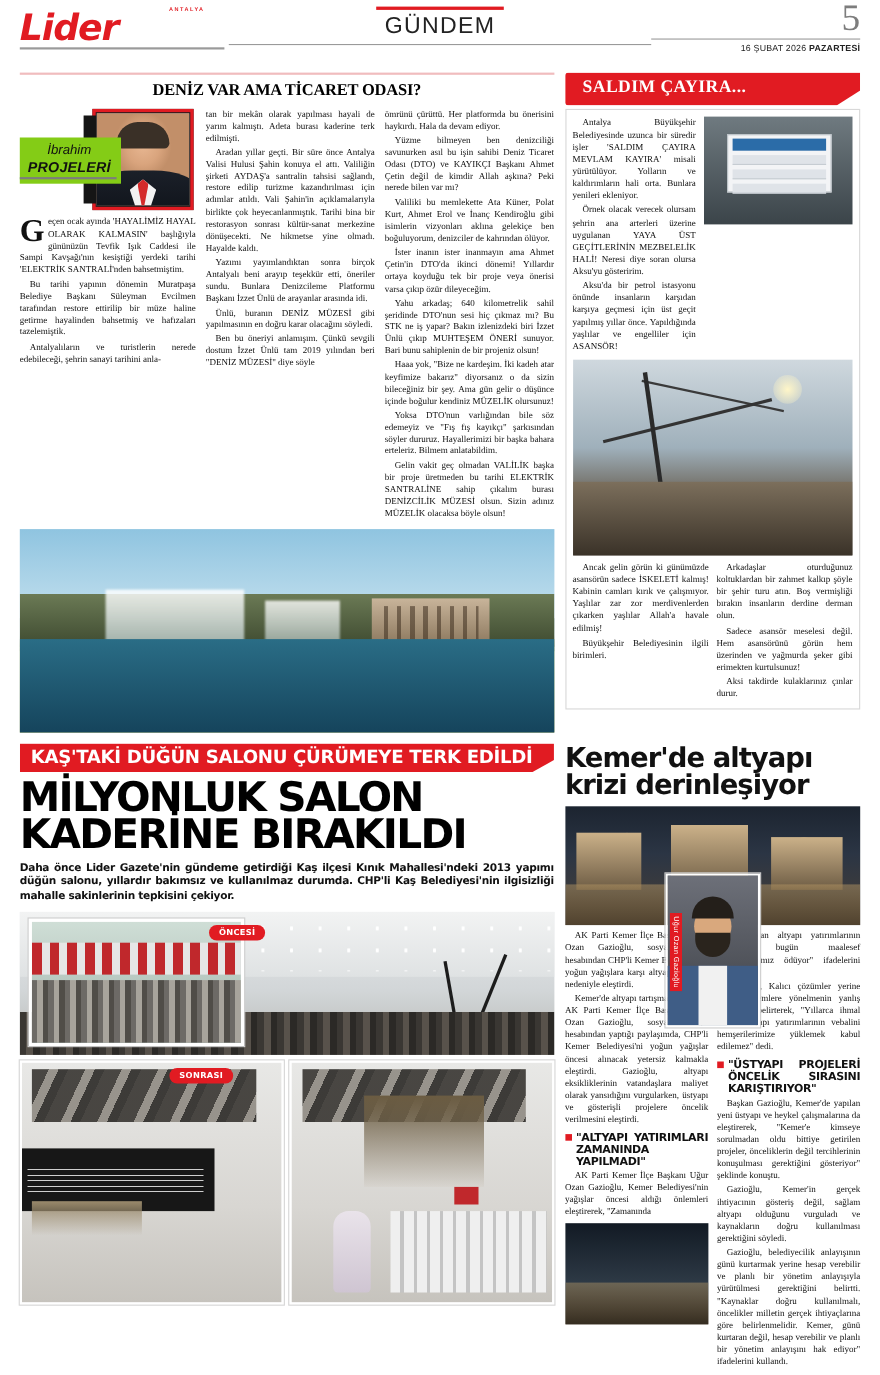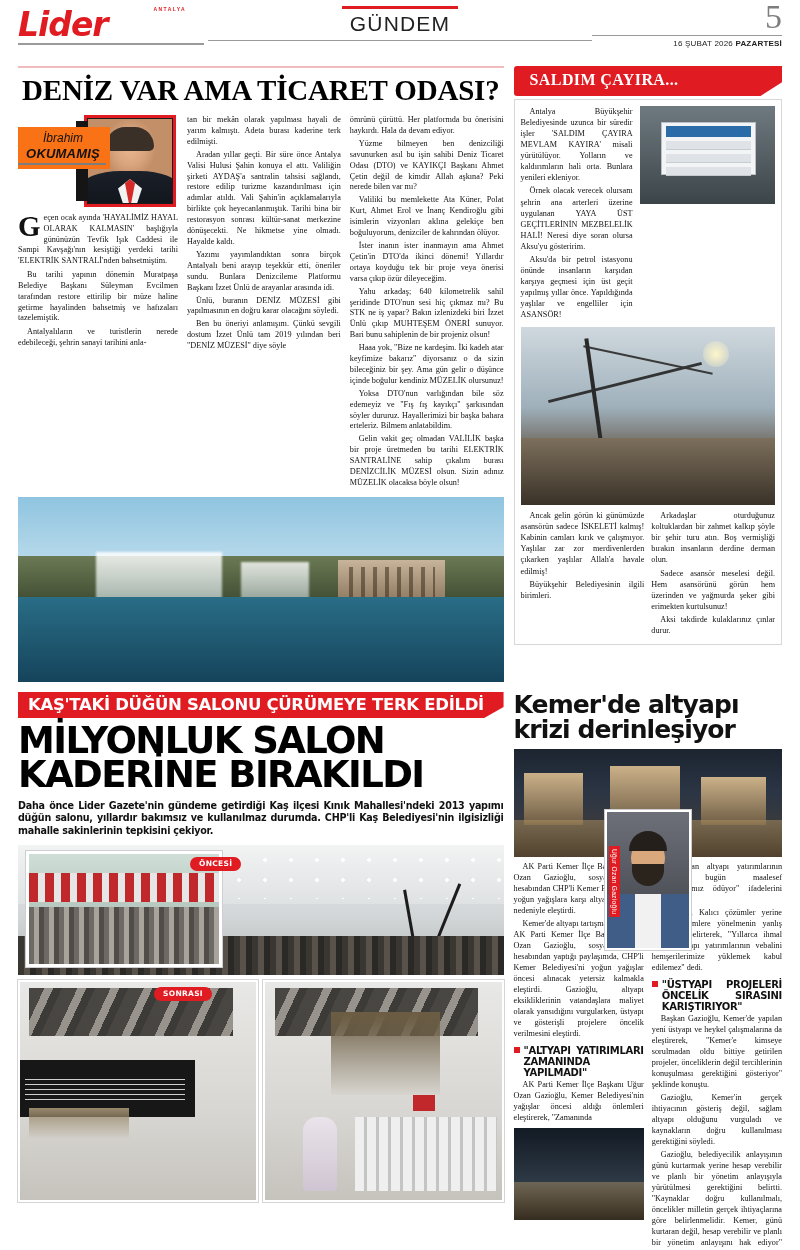--- a/index.html
+++ b/index.html
@@ -52,21 +52,21 @@
 
   
   .top-section { display: flex; gap: 10px; margin-top: 4px; }
   .col-opinion { width: 492px; position: relative; }
   .col-side { width: 272px; position: relative; }
 
   .opinion-rule { height: 2px; background: #f0bcbe; margin-bottom: 6px; }
 
   .op-headline {
     font-family: "Liberation Serif", serif;
-    font-weight: 700; font-size: 29px; text-align: center;
+    font-weight: 700; font-size: 15px; text-align: center;
     letter-spacing: -.2px; margin: 2px 0 8px; color: #000;
   }
 
   .op-body { display: flex; gap: 9px; }
   .op-author { width: 160px; flex: 0 0 160px; position: relative; }
   .photo-frame { position: relative; width: 160px; height: 92px; }
   .photo-red {
     position: absolute; left: 66px; top: 0; width: 92px; height: 92px;
     border: 3px solid #e11b22; background: #1c1c1c;
   }
@@ -92,22 +92,22 @@
   .photo-person .shirt {
     position: absolute; left: 50%; bottom: 0; width: 24px; height: 24px;
     background: #f2f2f2; transform: translateX(-50%); z-index: 2;
     clip-path: polygon(50% 0, 100% 40%, 80% 100%, 20% 100%, 0 40%);
   }
   .photo-person .hair {
     position: absolute; left: 50%; top: 8px; width: 48px; height: 24px; transform: translateX(-50%);
     background: #3a3027; border-radius: 24px 24px 6px 6px; z-index: 1;
   }
   .byline-box {
-    position: absolute; left: 0; top: 12px; width: 92px;
-    background: #f97316; padding: 4px 2px 4px 0; z-index: 5;
+    position: absolute; left: 0; top: 26px; width: 92px;
+    background: #84cc16; padding: 4px 2px 4px 0; z-index: 5;
     font-family: "Liberation Sans", sans-serif; text-align: center; line-height: 1.25;
   }
   .byline-box .bl-first { font-size: 12px; font-style: italic; font-weight: 400; color: #111; }
   .byline-box .bl-last { font-size: 13px; font-weight: 700; font-style: italic; color: #111; letter-spacing: .2px; }
   .byline-rule { height: 2px; background: #7d7d7d; width: 88px; margin-top: 1px; }
 
   .dropcap-para { margin-top: 6px; font-size: 8.2px; line-height: 1.32; text-align: justify; }
   .dropcap-para::first-letter {
     float: left; font-size: 29px; line-height: .8; font-weight: 700;
     padding: 2px 3px 0 0; font-family: "Liberation Serif", serif;
@@ -435,21 +435,21 @@
           <div class="photo-frame">
             <div class="photo-red"></div>
             <div class="photo-black"></div>
             <div class="photo-person">
               <span class="hair"></span>
               <span class="shirt"></span>
               <span class="tie"></span>
             </div>
             <div class="byline-box">
               <div class="bl-first">İbrahim</div>
-              <div class="bl-last">OKUMAMIŞ</div>
+              <div class="bl-last">PROJELERİ</div>
               <div class="byline-rule"></div>
             </div>
           </div>
           <p class="dropcap-para">Geçen ocak ayında 'HAYALİMİZ HAYAL OLARAK KALMASIN' başlığıyla gününüzün Tevfik Işık Caddesi ile Sampi Kavşağı'nın kesiştiği yerdeki tarihi 'ELEKTRİK SANTRALİ'nden bahsetmiştim.</p>
           <p class="op-p">Bu tarihi yapının dönemin Muratpaşa Belediye Başkanı Süleyman Evcilmen tarafından restore ettirilip bir müze haline getirme hayalinden bahsetmiş ve hafızaları tazelemiştik.</p>
           <p class="op-p">Antalyalıların ve turistlerin nerede edebileceği, şehrin sanayi tarihini anla-</p>
         </div>
 
         <div class="op-cols">
           <div class="op-col">

